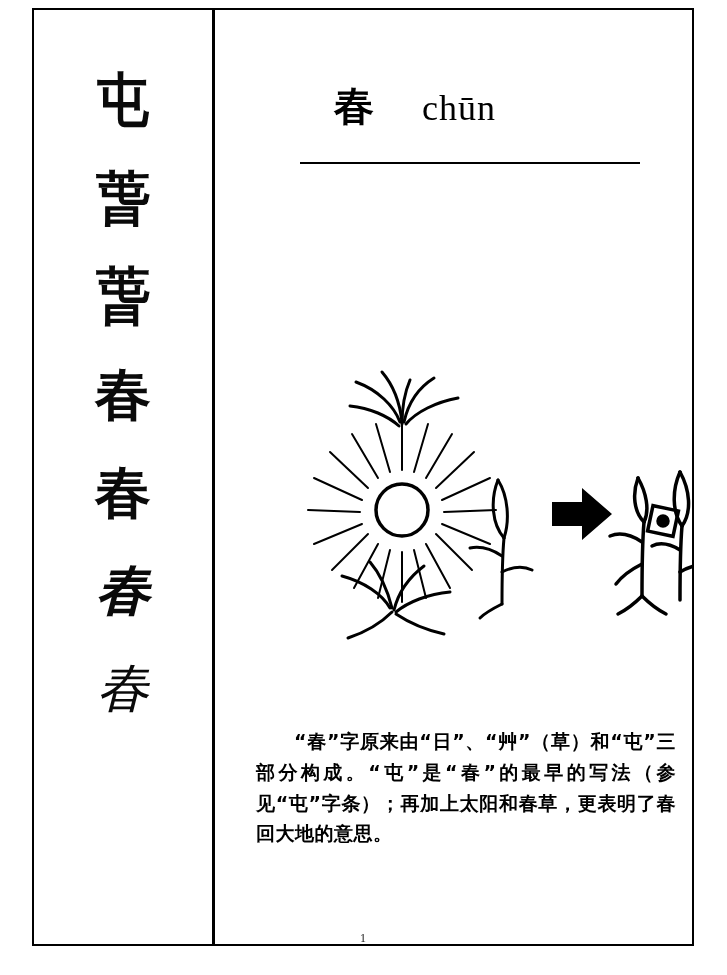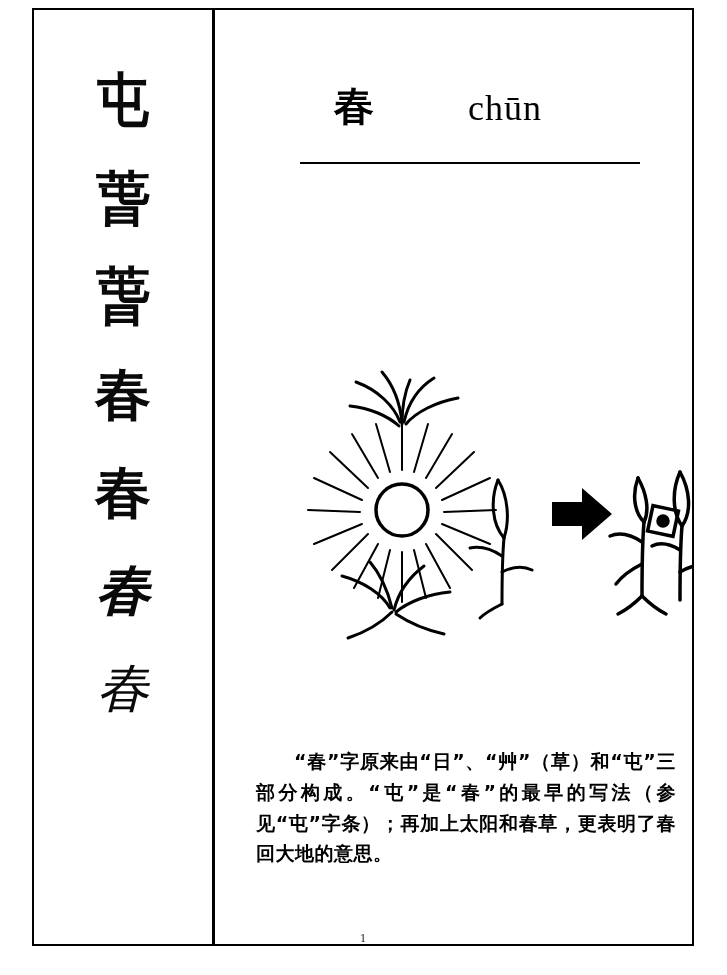--- a/index.html
+++ b/index.html
@@ -96,21 +96,21 @@
   }
   .headword {
     font-family: "DejaVu Serif", serif;
     font-size: 40px;
     font-weight: 700;
     line-height: 1;
   }
   .pinyin {
     font-family: "Liberation Serif", serif;
     font-size: 36px;
-    margin-left: 94px;
+    margin-left: 48px;
     letter-spacing: 1px;
   }
 
   .headword-rule {
     position: absolute;
     left: 84px;
     top: 152px;
     width: 340px;
     height: 0;
     border-top: 2px solid #000;
@@ -123,21 +123,21 @@
     top: 350px;
     width: 440px;
     height: 300px;
   }
   .illustration svg { display: block; }
 
   
   .note {
     position: absolute;
     left: 40px;
-    top: 736px;
+    top: 716px;
     width: 420px;
     font-family: "DejaVu Sans", sans-serif;
     font-size: 19px;
     line-height: 1.62;
     text-align: justify;
     text-indent: 38px;
     letter-spacing: 0.5px;
     color: #000;
     font-weight: 600;
   }

